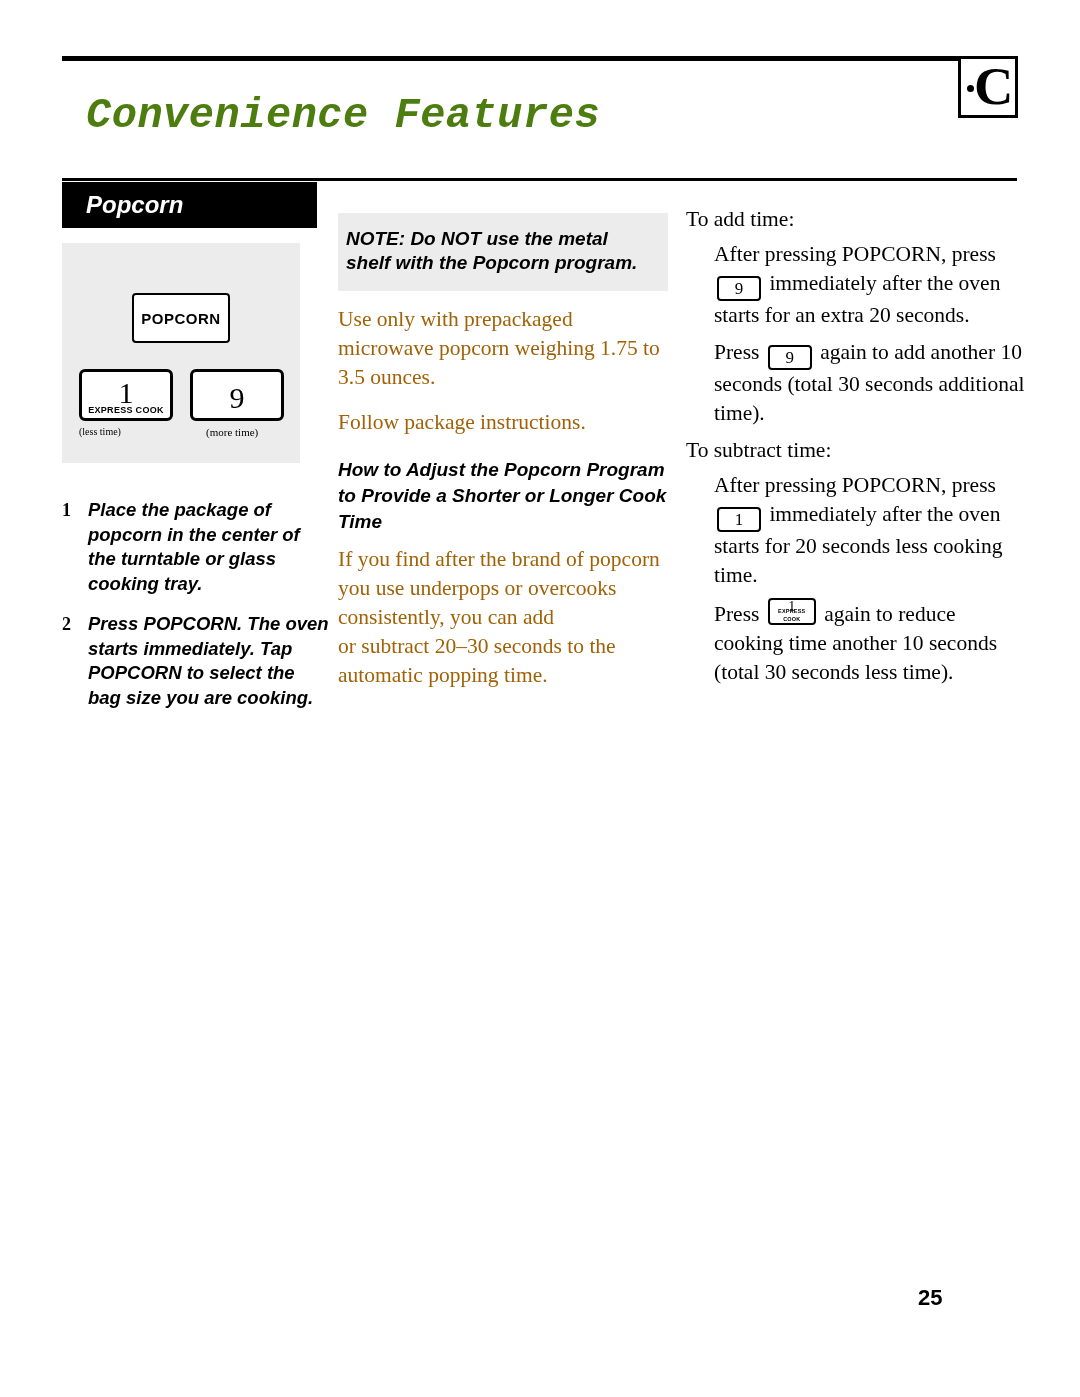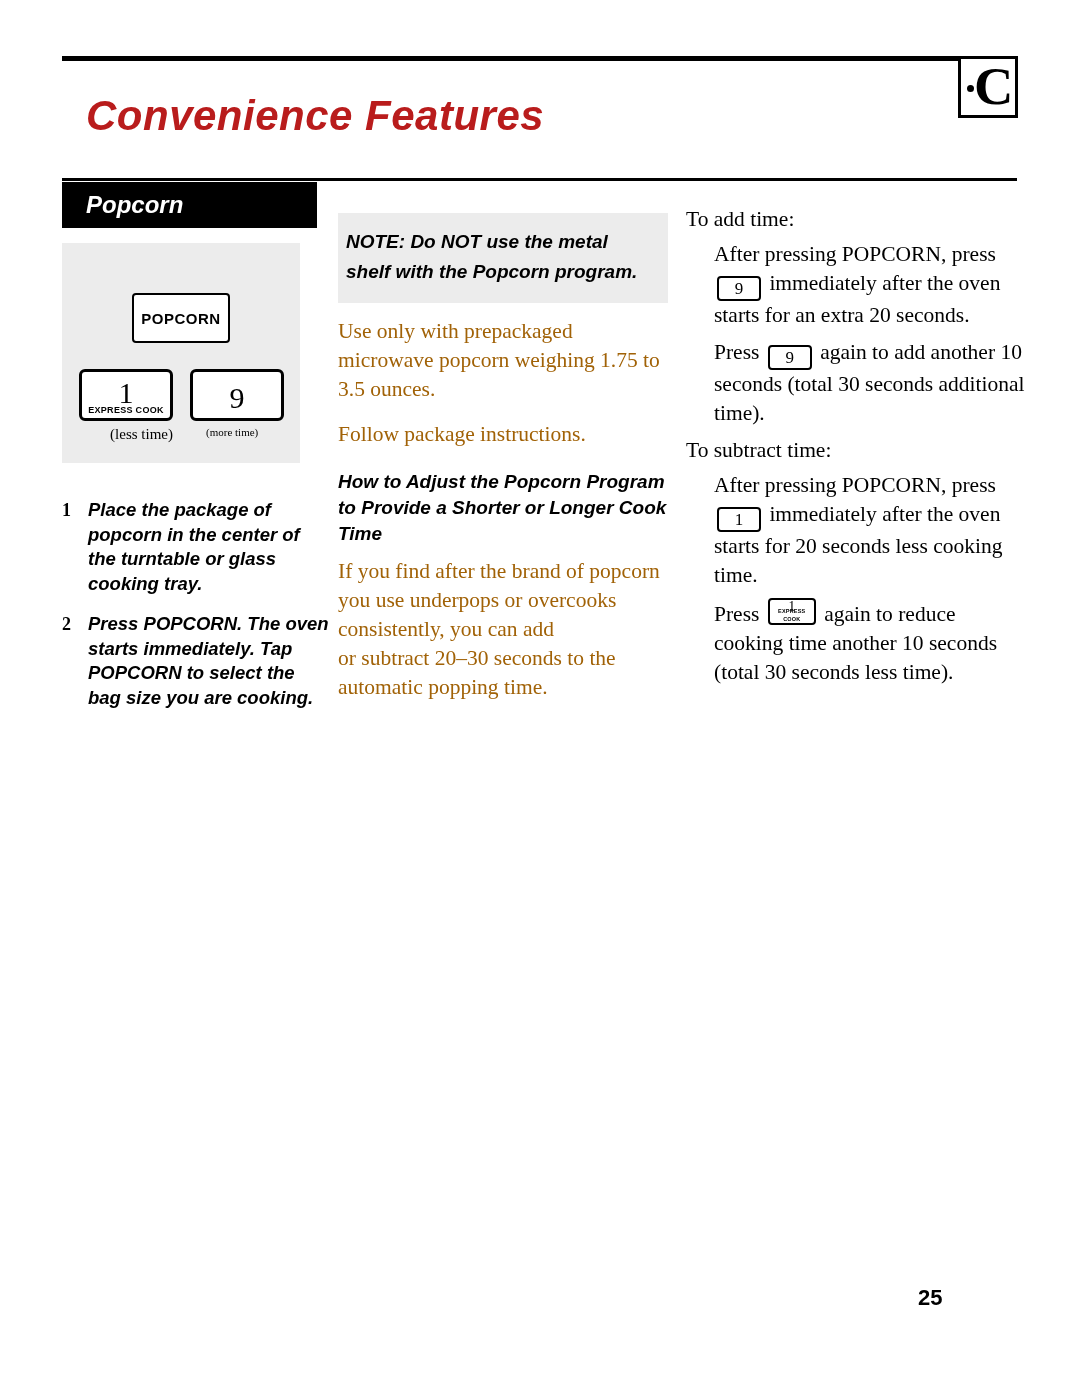--- a/index.html
+++ b/index.html
@@ -22,26 +22,26 @@
     left: 62px;
     top: 56px;
     width: 955px;
     height: 5px;
     background: #000;
   }
   .page-title {
     position: absolute;
     left: 86px;
     top: 92px;
-    font-family: Liberation Sans, sans-serif;
+    font-family: Liberation Mono, monospace;
     font-style: italic;
     font-weight: bold;
     font-size: 42px;
     letter-spacing: 0.5px;
-    color: #b91c1c;
+    color: #4d7c0f;
     text-align: center;
   }
   .corner-logo {
     position: absolute;
     left: 958px;
     top: 56px;
     width: 60px;
     height: 62px;
     border: 3px solid #000;
     box-sizing: border-box;
@@ -173,23 +173,23 @@
     width: 100%;
     text-align: center;
     font-family: "Liberation Serif", serif;
     font-size: 30px;
   }
   .cap-less {
     position: absolute;
     left: 17px;
     top: 183px;
     width: 94px;
-    text-align: right;
-    font-family: "Liberation Serif", serif;
-    font-size: 15px;
+    text-align: left;
+    font-family: "Liberation Serif", serif;
+    font-size: 10px;
     color: #000;
   }
   .cap-more {
     position: absolute;
     left: 144px;
     top: 183px;
     width: 94px;
     text-align: left;
     font-family: "Liberation Serif", serif;
     font-size: 11px;
@@ -236,21 +236,21 @@
     width: 330px;
     background: #ececec;
     padding: 14px 12px 16px 8px;
     box-sizing: border-box;
   }
   .note-box .note-text {
     font-family: "Liberation Sans", sans-serif;
     font-style: italic;
     font-weight: bold;
     font-size: 19px;
-    line-height: 30px;
+    line-height: 24px;
     color: #000;
   }
   .body-serif {
     font-family: "Liberation Serif", serif;
     font-size: 21.5px;
     line-height: 29px;
     color: #a16207;
   }
   .col2 .p1 { margin-top: 14px; }
   .col2 .p2 { margin-top: 16px; }

